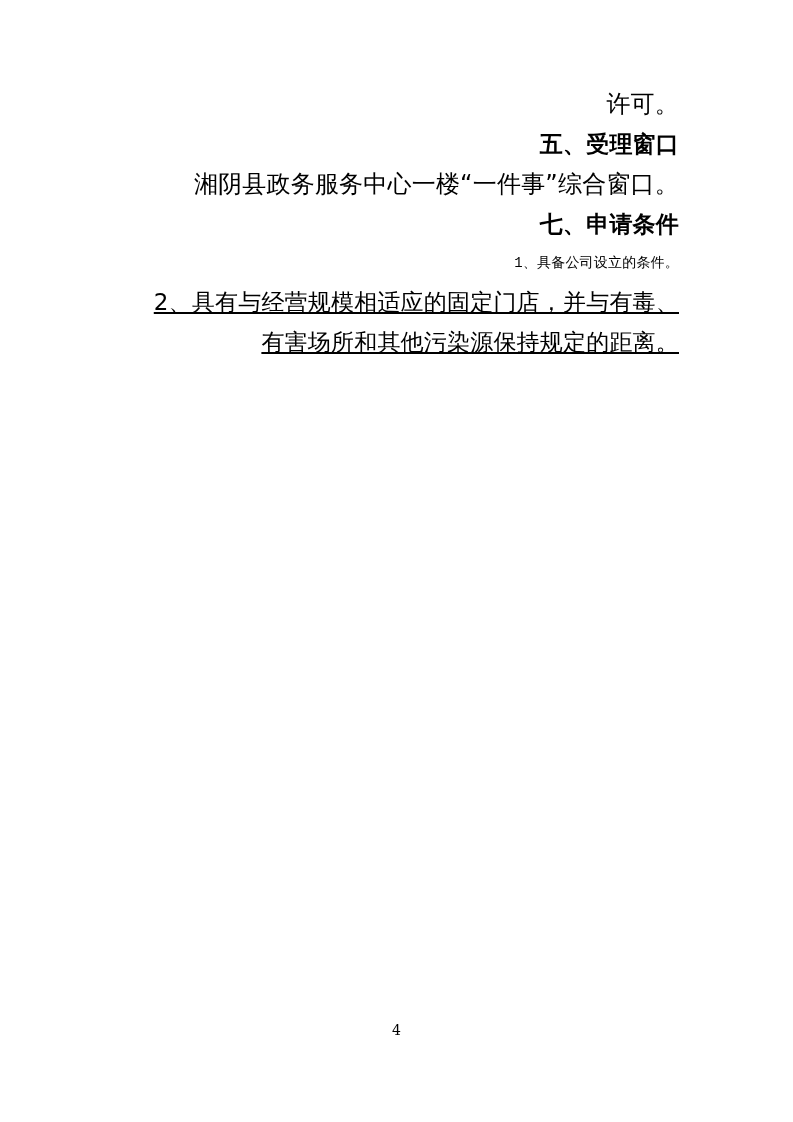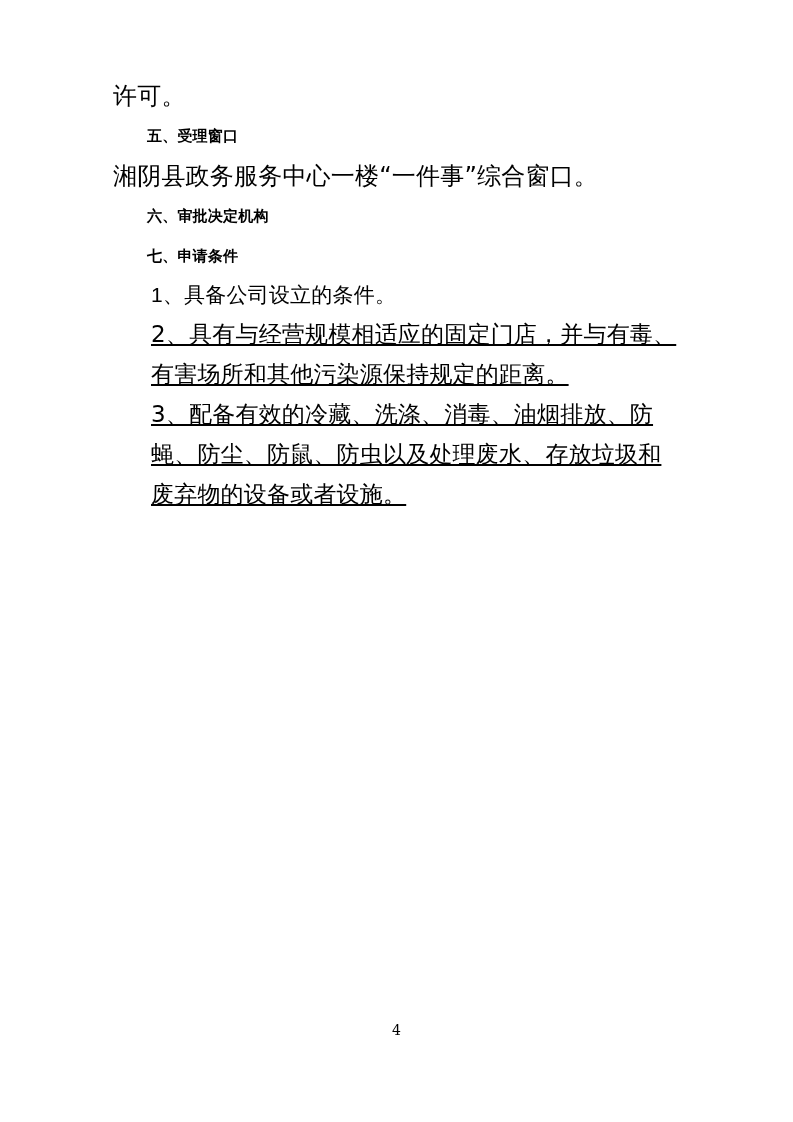--- a/index.html
+++ b/index.html
@@ -19,42 +19,43 @@
     position: absolute;
     left: 0;
     top: 0;
     width: 793px;
     height: 1122px;
     box-sizing: border-box;
   }
   .content {
     position: absolute;
     left: 113px;
-    top: 76px;
+    top: 84px;
     width: 566px;
+    text-align: right;
   }
   .line {
     font-size: 24px;
     line-height: 40px;
     letter-spacing: 0.2px;
     white-space: pre-wrap;
     word-break: break-all;
   }
   .heading {
     font-weight: bold;
-    font-size: 15px;
+    font-size: 23px;
     line-height: 40px;
     margin-left: 34px;
   }
   .para {
     text-indent: 0;
   }
   .sub-first {
-    font-family: Liberation Sans, sans-serif;
-    font-size: 21px;
+    font-family: Liberation Mono, monospace;
+    font-size: 14px;
     line-height: 38px;
     padding-left: 38px;
   }
   .sub {
     font-size: 23px;
     line-height: 40px;
     text-decoration: underline;
   }
   .sub-indent {
     padding-left: 38px;
@@ -75,29 +76,27 @@
 
 <div class="page">
   <div class="content">
 
     <div class="line para">许可。</div>
 
     <div class="line heading">五、受理窗口</div>
 
     <div class="line para">湘阴县政务服务中心一楼“一件事”综合窗口。</div>
 
-    <div class="line heading">六、审批决定机构</div>
 
 
     <div class="line heading">七、申请条件</div>
 
     <div class="line sub-first">1、具备公司设立的条件。</div>
 
     <div class="line sub sub-indent">2、具有与经营规模相适应的固定门店，并与有毒、有害场所和其他污染源保持规定的距离。</div>
 
-    <div class="line sub sub-indent">3、配备有效的冷藏、洗涤、消毒、油烟排放、防蝇、防尘、防鼠、防虫以及处理废水、存放垃圾和废弃物的设备或者设施。</div>
 
 
 
   </div>
 
   <div class="page-number">4</div>
 </div>
 
 </body></html>

